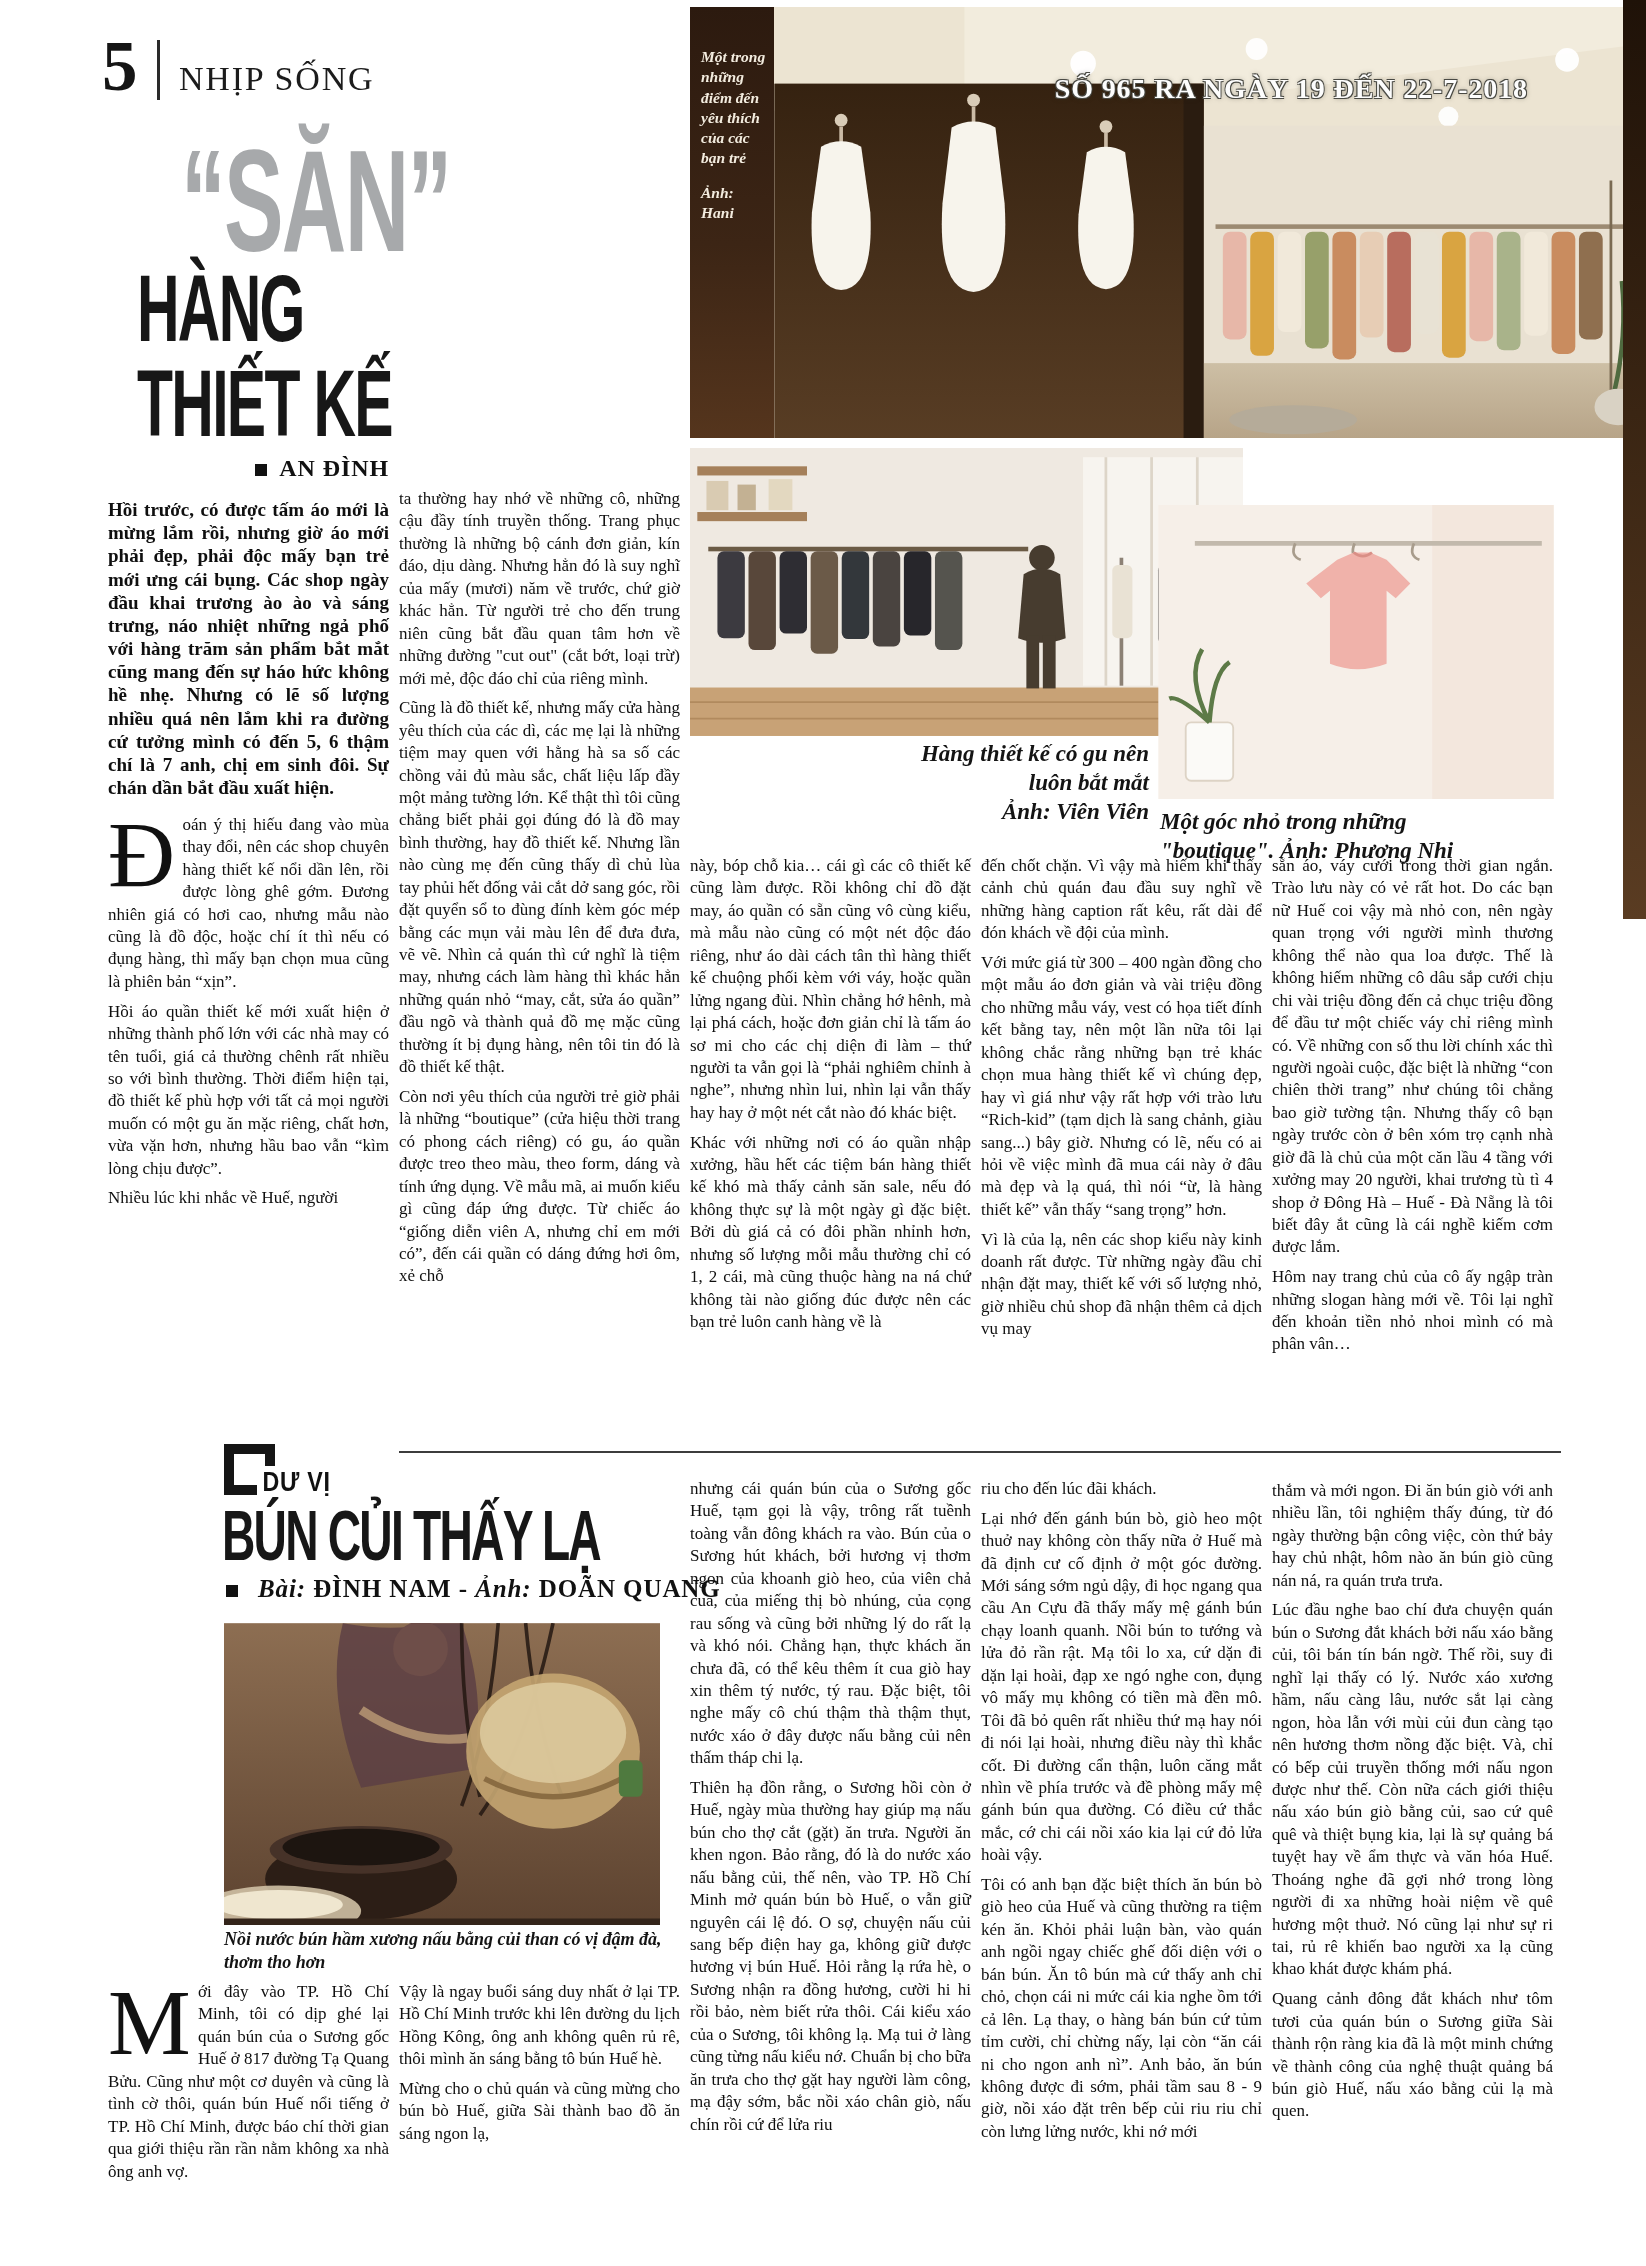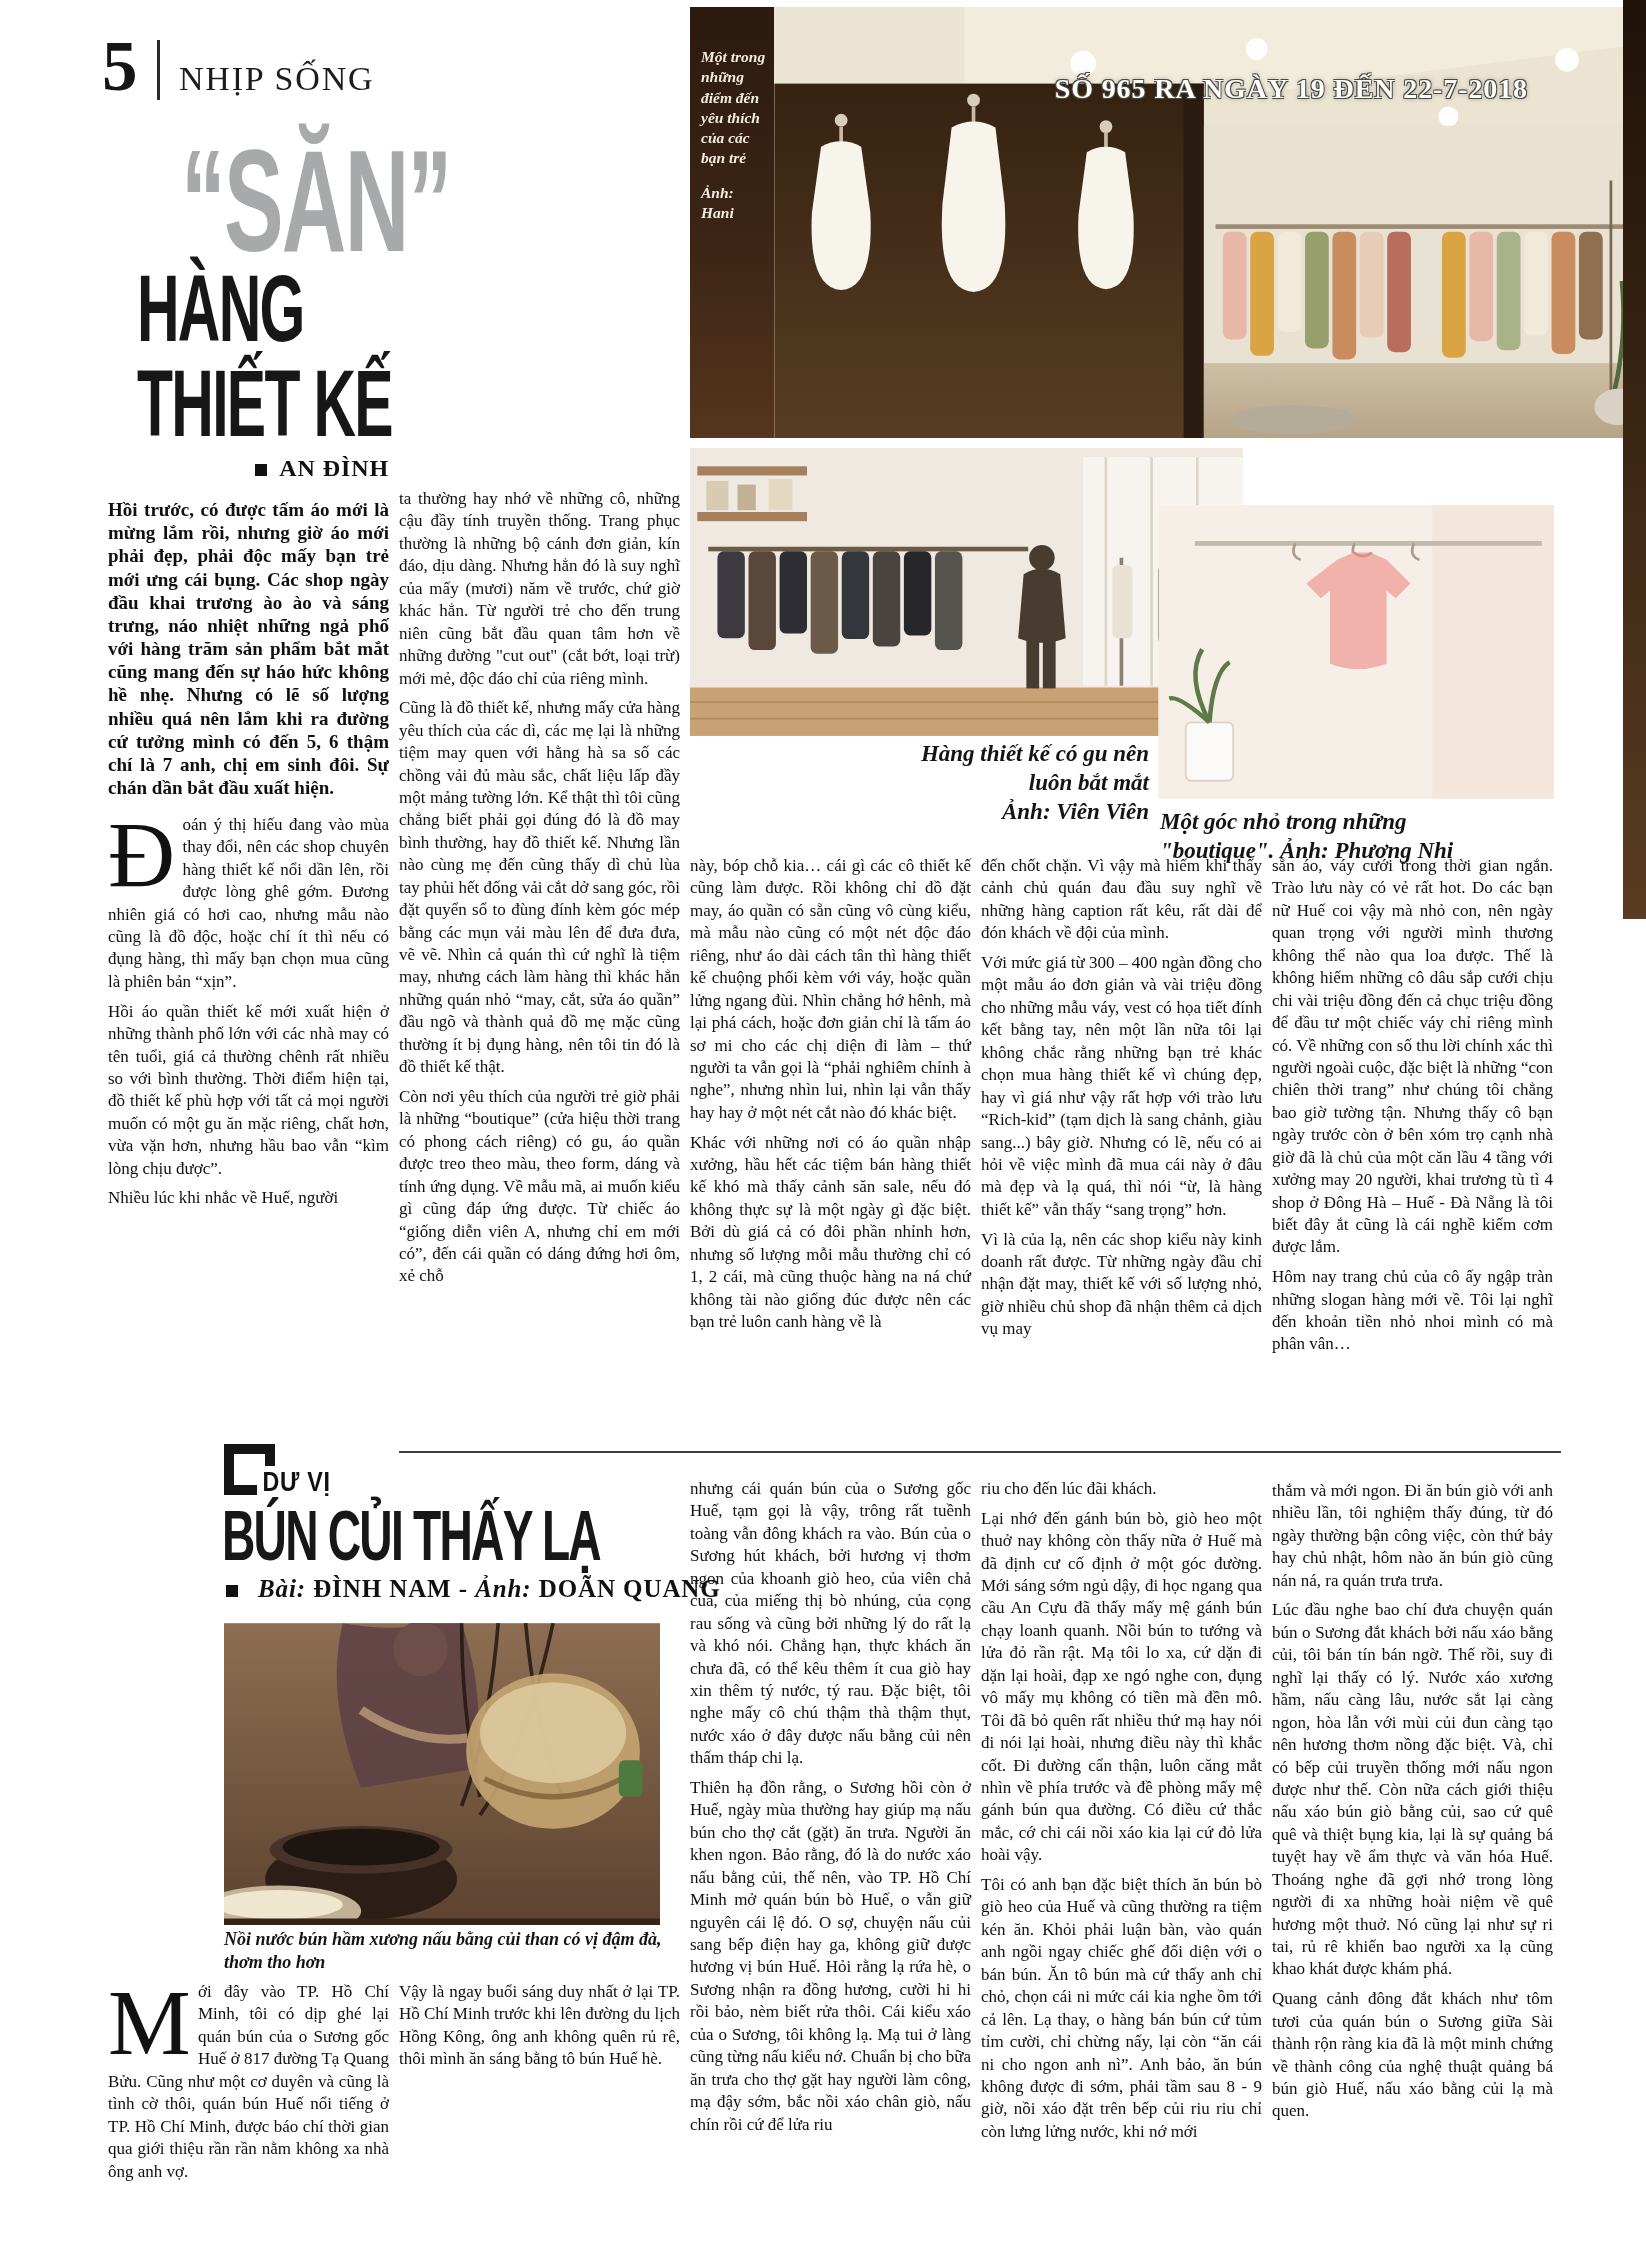--- a/index.html
+++ b/index.html
@@ -297,16 +297,17 @@
     <p>Lúc đầu nghe bao chí đưa chuyện quán bún o Sương đắt khách bởi nấu xáo bằng củi, tôi bán tín bán ngờ. Thế rồi, suy đi nghĩ lại thấy có lý. Nước xáo xương hầm, nấu càng lâu, nước sắt lại càng ngon, hòa lẫn với mùi củi đun càng tạo nên hương thơm nồng đặc biệt. Và, chỉ có bếp củi truyền thống mới nấu ngon được như thế. Còn nữa cách giới thiệu nấu xáo bún giò bằng củi, sao cứ quê quê và thiệt bụng kia, lại là sự quảng bá tuyệt hay về ẩm thực và văn hóa Huế. Thoáng nghe đã gợi nhớ trong lòng người đi xa những hoài niệm về quê hương một thuở. Nó cũng lại như sự ri tai, rủ rê khiến bao người xa lạ cũng khao khát được khám phá.</p>
     <p>Quang cảnh đông đắt khách như tôm tươi của quán bún o Sương giữa Sài thành rộn ràng kia đã là một minh chứng về thành công của nghệ thuật quảng bá bún giò Huế, nấu xáo bằng củi lạ mà quen.</p>
   </div>
 
   <div class="abs col" style="left:108px;top:1981px;">
     <p><span class="dropcap">M</span><span>ới đây vào TP. Hồ Chí Minh, tôi có dịp ghé lại quán bún của o Sương gốc Huế ở 817 đường Tạ Quang Bửu. Cũng như một cơ duyên và cũng là tình cờ thôi, quán bún Huế nổi tiếng ở TP. Hồ Chí Minh, được báo chí thời gian qua giới thiệu rần rần nằm không xa nhà ông anh vợ.</span></p>
   </div>
 
   <div class="abs col" style="left:399px;top:1981px;">
     <p>Vậy là ngay buổi sáng duy nhất ở lại TP. Hồ Chí Minh trước khi lên đường du lịch Hồng Kông, ông anh không quên rủ rê, thôi mình ăn sáng bằng tô bún Huế hè.</p>
+    <p>Mừng cho o chủ quán và cũng mừng cho bún bò Huế, giữa Sài thành bao đồ ăn sáng ngon lạ,</p>
   </div>
 
 </div>
 
 
 </body></html>

